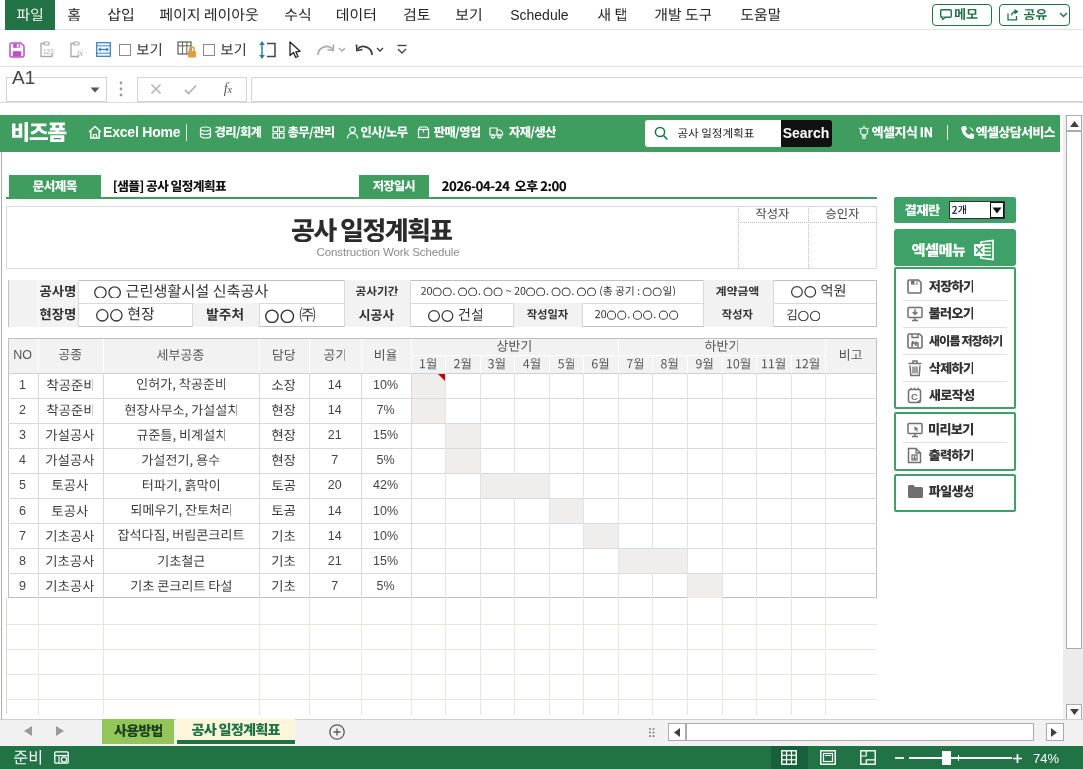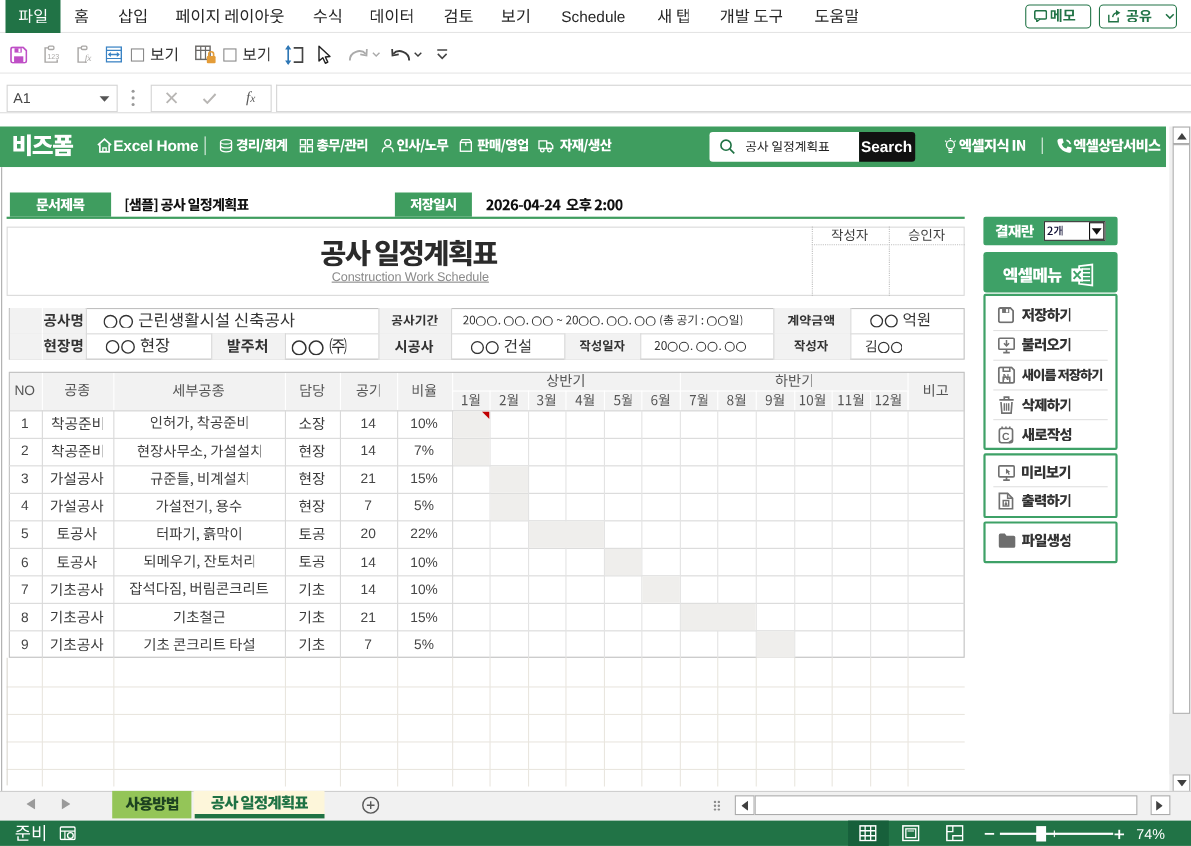--- a/index.html
+++ b/index.html
@@ -408,21 +408,21 @@
     </svg>
     <svg class="a" style="left:376px;top:46.5px" width="8" height="6" viewBox="0 0 8 6">
       <path d="M1 1 L4 4 L7 1" fill="none" stroke="#3b3b3b" stroke-width="1.3"></path>
     </svg>
     <svg class="a" style="left:396px;top:44px" width="12" height="11" viewBox="0 0 12 11">
       <line x1="1.5" y1="1.5" x2="10.5" y2="1.5" stroke="#444" stroke-width="1.4"></line>
       <path d="M2 5 L6 9 L10 5" fill="none" stroke="#444" stroke-width="1.4"></path>
     </svg>
     <div class="a" style="left:0;top:67px;width:1083px;height:36px;background:#fff;border-bottom:1px solid #dcdcdc"></div>
     <div class="a" style="left:5.5px;top:76.5px;width:101px;height:25px;border:1px solid #d4d4d4;background:#fff"></div>
-    <div class="a" style="left:12px;top:89px;transform:translateY(-50%);white-space:nowrap;font-size:13px;color:#444;">A1</div>
+    <div class="a" style="left:12px;top:78px;transform:translateY(-50%);white-space:nowrap;font-size:19px;color:#444;">A1</div>
     <svg class="a" style="left:90px;top:86.5px" width="10" height="6" viewBox="0 0 10 6">
       <path d="M0.5 0.5 L5 5.5 L9.5 0.5 Z" fill="#555"></path>
     </svg>
     <svg class="a" style="left:118.5px;top:81px" width="4" height="16" viewBox="0 0 4 16">
       <circle cx="2" cy="2" r="1.4" fill="#999"></circle>
       <circle cx="2" cy="8" r="1.4" fill="#999"></circle>
       <circle cx="2" cy="14" r="1.4" fill="#999"></circle>
     </svg>
     <div class="a" style="left:137px;top:76.5px;width:110px;height:25px;border:1px solid #d4d4d4;background:#fff"></div>
     <svg class="a" style="left:150px;top:83px" width="12" height="12" viewBox="0 0 12 12">
@@ -633,21 +633,21 @@
       <g transform="translate(-1.04,22.02) scale(0.026,-0.026)" fill="#2b2b2b">
         <use href="#q79"></use>
         <use href="#q80" x="860"></use>
         <use href="#q81" x="1888"></use>
         <use href="#q82" x="2748"></use>
         <use href="#q83" x="3608"></use>
         <use href="#q84" x="4468"></use>
         <use href="#q85" x="5328"></use>
       </g>
     </svg>
-    <div class="a" style="left:373px;top:251.5px;transform:translate(-50%,-50%);white-space:nowrap;font-size:11.5px;color:#8a8a8a;letter-spacing:-0.1px;text-decoration:underline;">Construction Work Schedule</div>
+    <div class="a" style="left:388px;top:251.5px;transform:translate(-50%,-50%);white-space:nowrap;font-size:11.5px;color:#8a8a8a;letter-spacing:-0.1px;">Construction Work Schedule</div>
     <div class="a" style="left:738px;top:205.5px;width:1px;height:63.5px;border-left:1px dotted #bfbfbf"></div>
     <div class="a" style="left:807.5px;top:205.5px;width:1px;height:63.5px;border-left:1px dotted #bfbfbf"></div>
     <div class="a" style="left:738px;top:222px;width:139px;height:1px;border-top:1px dotted #bfbfbf"></div>
     <svg class="k" style="left:756.3px;top:207.94px;" width="33.0" height="11.11" viewBox="0 0 33.0 11.11">
       <g transform="translate(-0.56,10.16) scale(0.012281,-0.012281)" fill="#404040">
         <use href="#q98"></use>
         <use href="#q99" x="920"></use>
         <use href="#q100" x="1840"></use>
       </g>
     </svg>
@@ -1171,21 +1171,21 @@
         <use href="#q6" x="5102"></use>
       </g>
     </svg>
     <svg class="k" style="left:272.07px;top:479.75px;" width="23.26" height="11.48" viewBox="0 0 23.26 11.48">
       <g transform="translate(-0.67,10.47) scale(0.0134,-0.0134)" fill="#3d3d3d">
         <use href="#q17"></use>
         <use href="#q54" x="920"></use>
       </g>
     </svg>
     <div class="a" style="left:334.7px;top:485.495px;transform:translate(-50%,-50%);white-space:nowrap;font-size:12.5px;color:#454545;">20</div>
-    <div class="a" style="left:385.5px;top:485.495px;transform:translate(-50%,-50%);white-space:nowrap;font-size:12.5px;color:#454545;">22%</div>
+    <div class="a" style="left:385.5px;top:485.495px;transform:translate(-50%,-50%);white-space:nowrap;font-size:12.5px;color:#454545;">42%</div>
     <div class="a" style="left:22.5px;top:510.605px;transform:translate(-50%,-50%);white-space:nowrap;font-size:12.5px;color:#454545;">6</div>
     <svg class="k" style="left:52.02px;top:504.54px;" width="35.95" height="12.13" viewBox="0 0 35.95 12.13">
       <g transform="translate(-0.67,11.08) scale(0.0134,-0.0134)" fill="#3d3d3d">
         <use href="#q17"></use>
         <use href="#q54" x="920"></use>
         <use href="#q55" x="1840"></use>
       </g>
     </svg>
     <svg class="k" style="left:130.71px;top:503.94px;" width="100.58" height="13.32" viewBox="0 0 100.58 13.32">
       <g transform="translate(-0.72,10.83) scale(0.0131,-0.0131)" fill="#3d3d3d">

